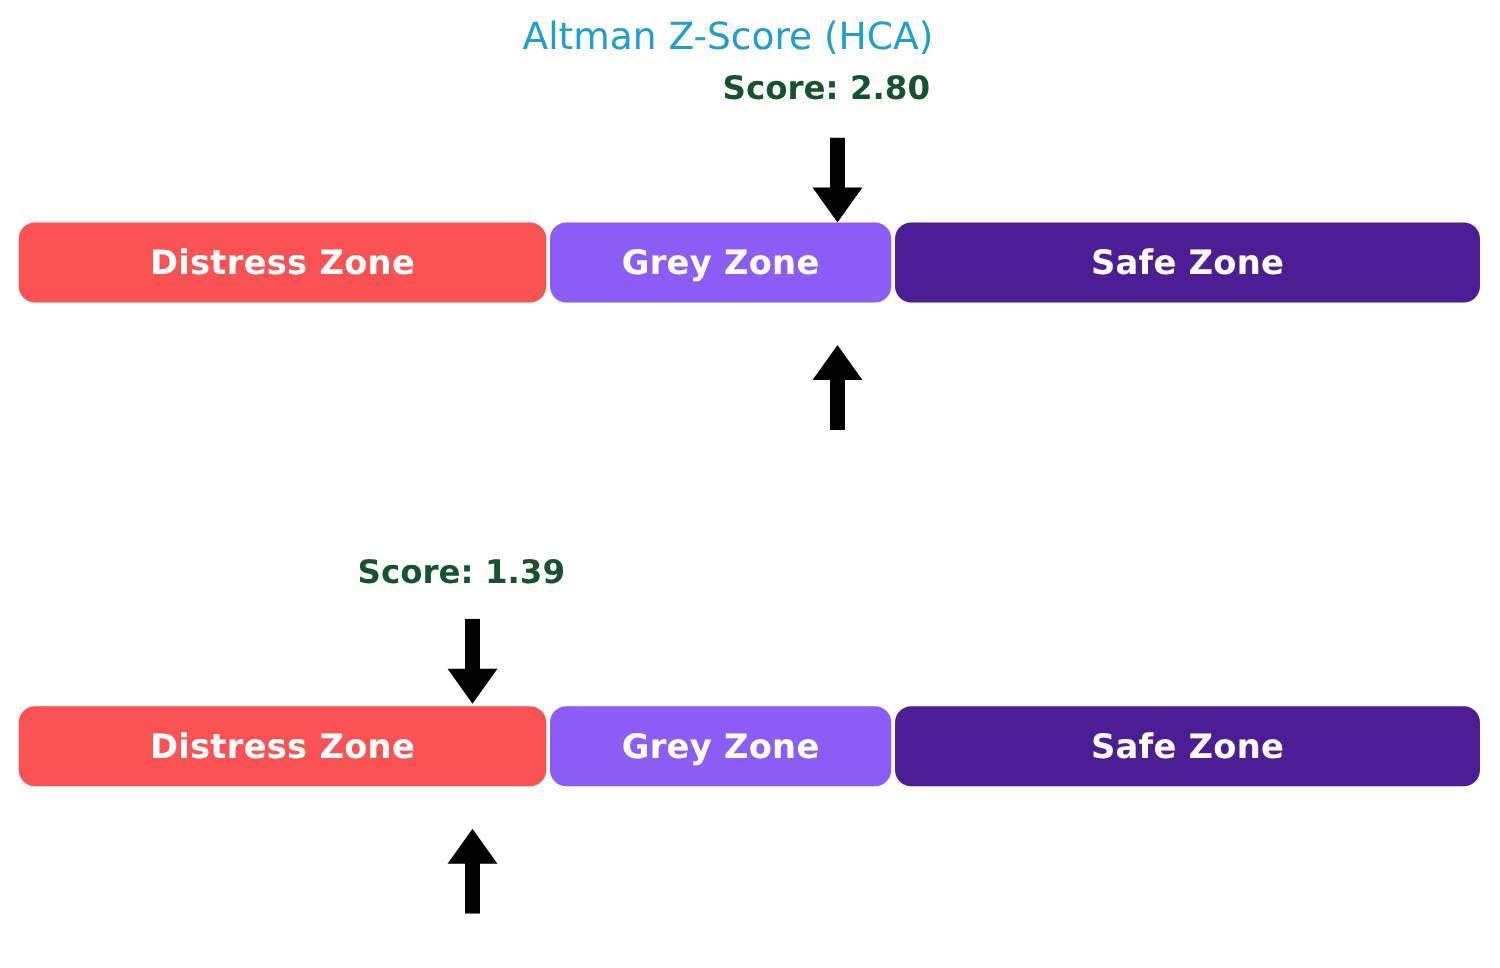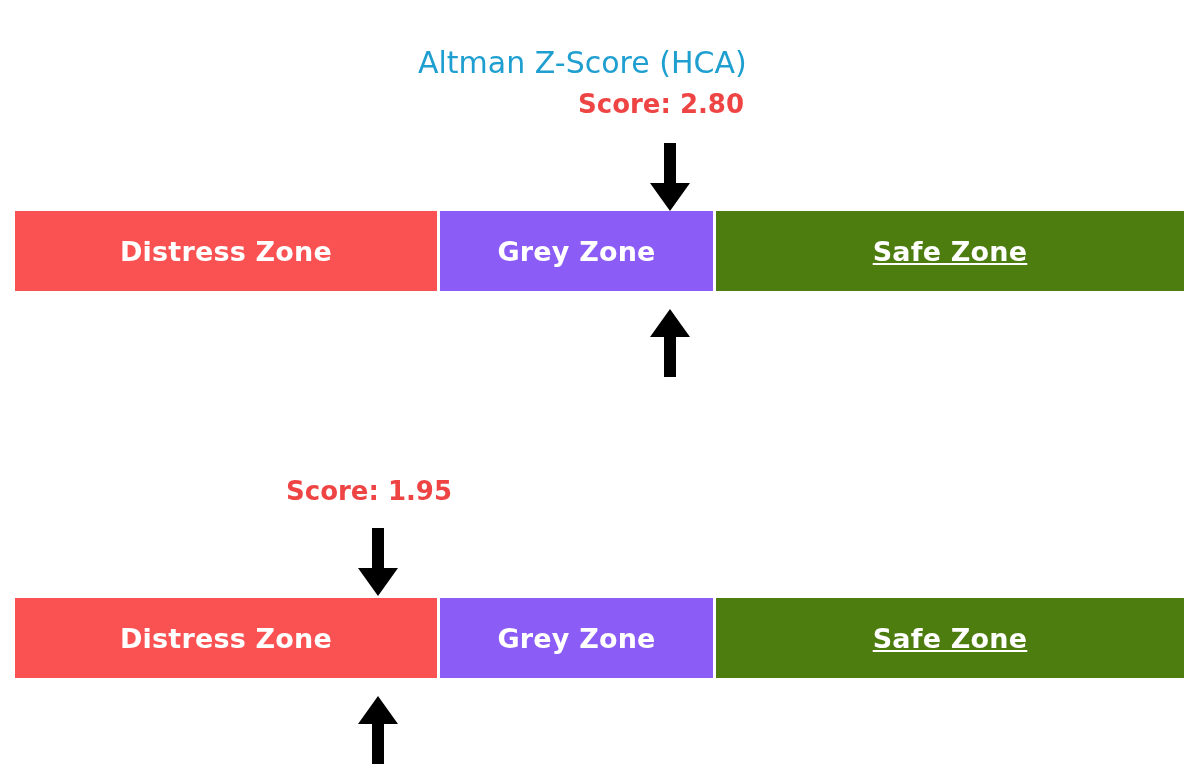--- a/index.html
+++ b/index.html
@@ -19,66 +19,66 @@
     position: relative;
     width: 1200px;
     height: 774px;
   }
 
   
   .panel {
     position: absolute;
     left: 0;
     width: 1200px;
-    margin-top: 33px;
   }
   #panel-hca { top: 0px;   height: 387px; }
   #panel-dva { top: 387px; height: 387px; }
 
   
   .chart-title {
     position: absolute;
     white-space: nowrap;
     font-size: 30px;
     font-weight: 400;
     color: #1f9fd0;
     letter-spacing: 0px;
     line-height: 1;
   }
   .score-label {
     position: absolute;
     white-space: nowrap;
     font-size: 26px;
     font-weight: 700;
-    color: #ef4444;
+    color: #14532d;
     line-height: 1;
     text-align: right;
   }
 
   
   .zone-bar {
     position: absolute;
     height: 92px;
   }
   .zone {
     position: absolute;
     top: 0;
-    height: 80px;
+    height: 64px;
     display: flex;
     align-items: center;
     justify-content: center;
     color: #ffffff;
     font-size: 27px;
     font-weight: 700;
     letter-spacing: 0.2px;
     box-sizing: border-box;
+    border-radius: 13px;
   }
   .zone-distress { background: #FA5252; }
   .zone-grey     { background: #8b5cf6; }
-  .zone-safe     { background: #4d7c0f; text-decoration: underline; }
+  .zone-safe     { background: #4c1d95; }
 
   
   .arrow {
     position: absolute;
     width: 48px;
     height: 70px;
   }
   .arrow svg { display: block; width: 48px; height: 70px; }
 </style>
 </head>
@@ -114,21 +114,21 @@
       <svg viewBox="0 0 48 70" xmlns="http://www.w3.org/2000/svg" aria-hidden="true">
         <polygon points="24,2 44,30 30,30 30,70 18,70 18,30 4,30" fill="#000000"></polygon>
       </svg>
     </div>
 
   </div>
 
   <div class="panel" id="panel-dva">
 
 
-    <div class="score-label" style="left:286px; top:58px;">Score: 1.95</div>
+    <div class="score-label" style="left:286px; top:58px;">Score: 1.39</div>
 
     <div class="arrow" style="left:354px; top:108px;">
       <svg viewBox="0 0 48 70" xmlns="http://www.w3.org/2000/svg" aria-hidden="true">
         <polygon points="18,0 30,0 30,40 44,40 24,68 4,40 18,40" fill="#000000"></polygon>
       </svg>
     </div>
 
     <div class="zone-bar" style="left:0px; top:178px;">
       <div class="zone zone-distress" style="left:15px; width:422px;">
         <span>Distress Zone</span>

